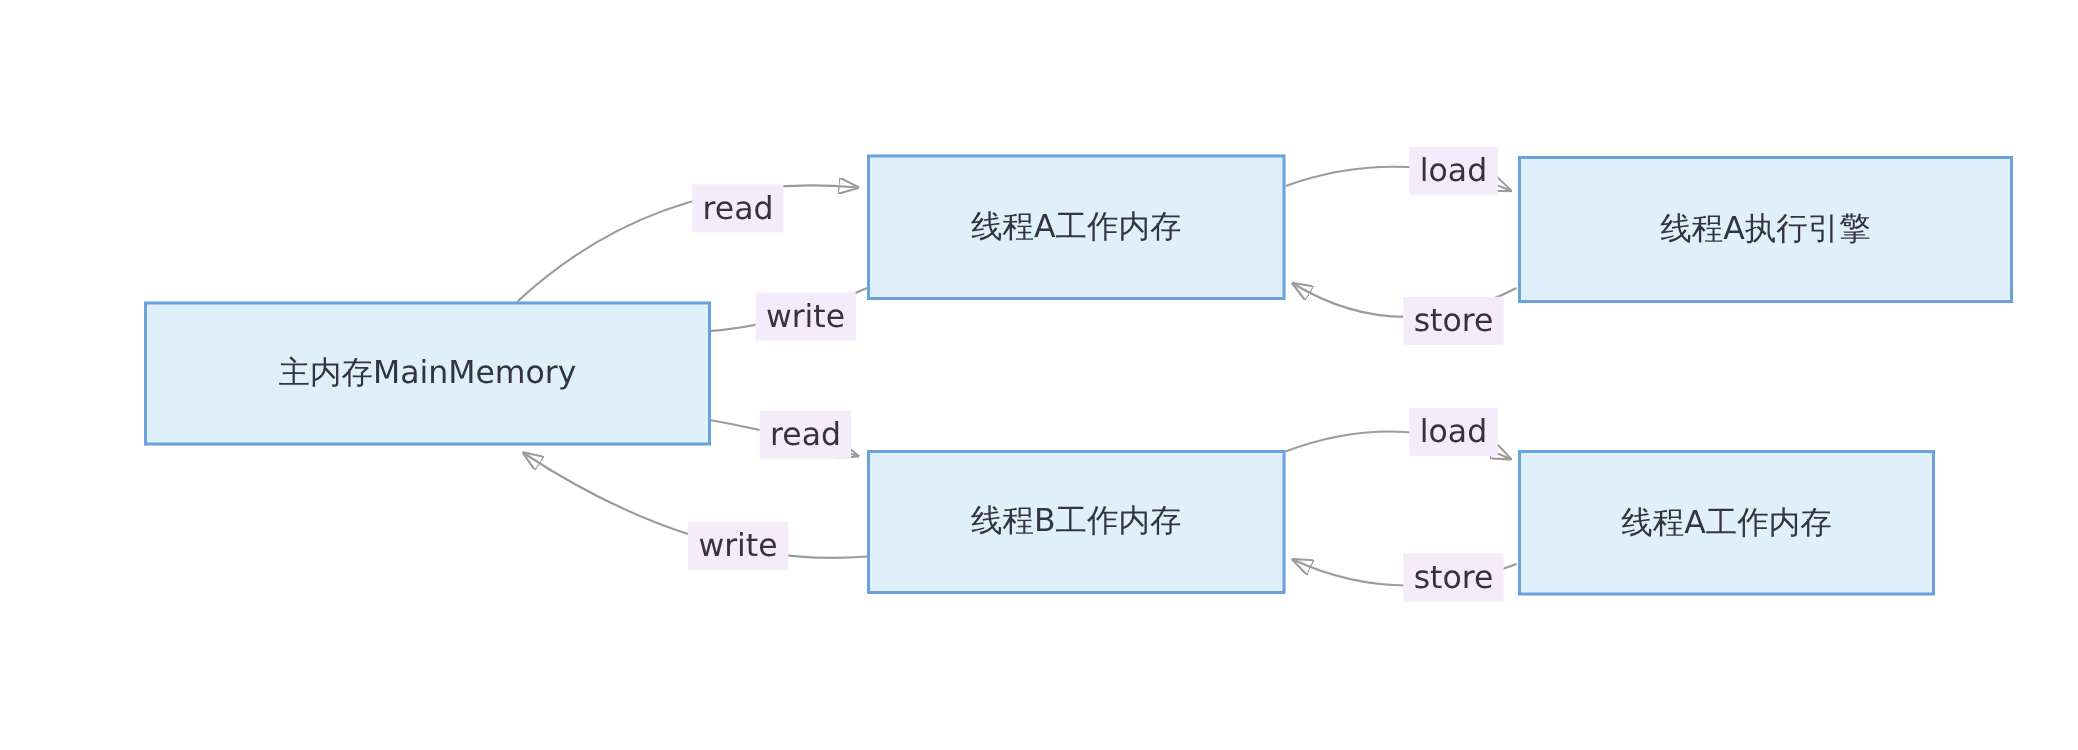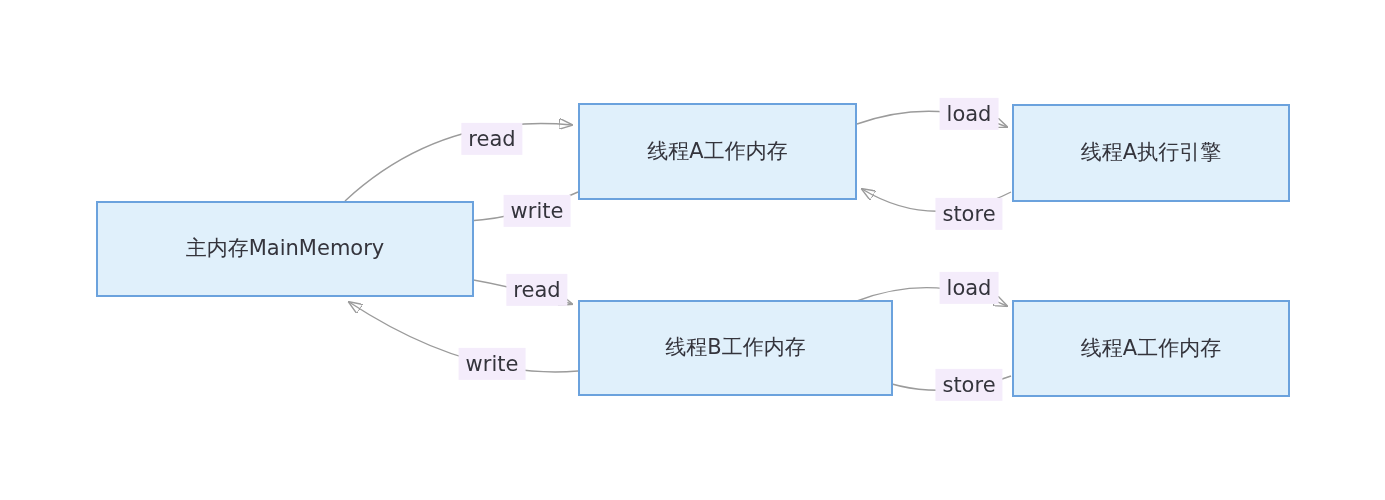--- a/index.html
+++ b/index.html
@@ -26,22 +26,22 @@
     background:var(--node-fill);
     border:2px solid var(--node-border);
     display:flex;align-items:center;justify-content:center;
     text-align:center;
     color:var(--text);
     font-size:21px;
     line-height:1.2;
   }
   .node-main-memory       {left:96px;  top:201px; width:378px; height:96px;}
   .node-a-working         {left:578px; top:103px; width:279px; height:97px;}
-  .node-a-engine          {left:1012px;top:104px; width:278px; height:98px;text-align:right;}
-  .node-b-working         {left:578px; top:300px; width:315px; height:96px;}
+  .node-a-engine          {left:1012px;top:104px; width:330px; height:98px;text-align:right;}
+  .node-b-working         {left:578px; top:300px; width:279px; height:96px;}
   .node-b-engine          {left:1012px;top:300px; width:278px; height:97px;}
   .edge-label{
     position:absolute;
     transform:translate(-50%,-50%);
     background:var(--label-bg);
     color:var(--text);
     font-size:21px;
     line-height:1.25;
     padding:3px 7px;
     white-space:nowrap;

